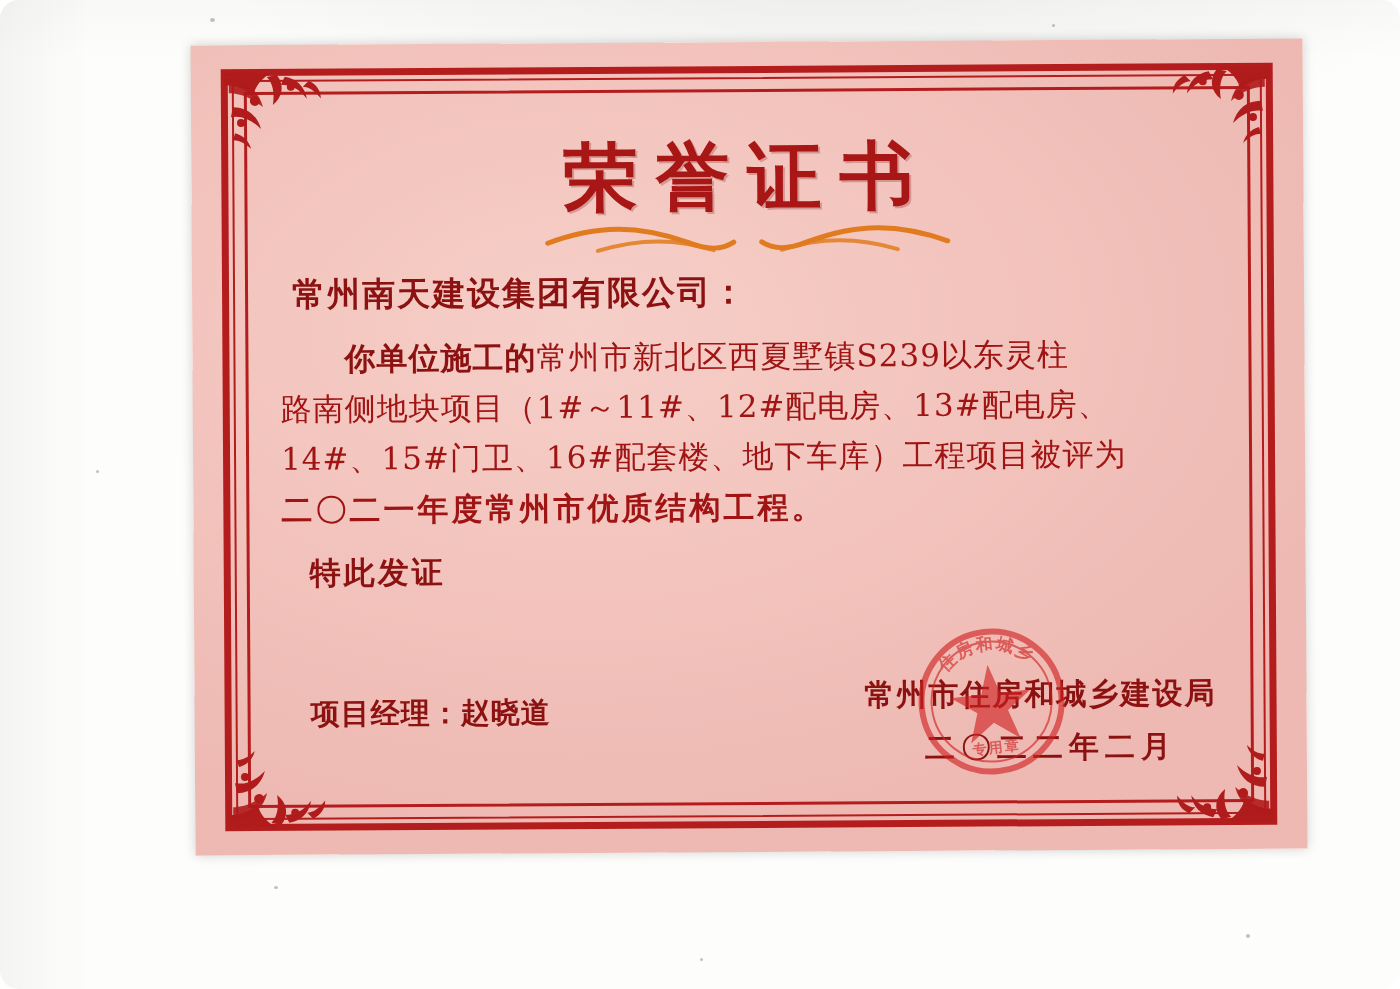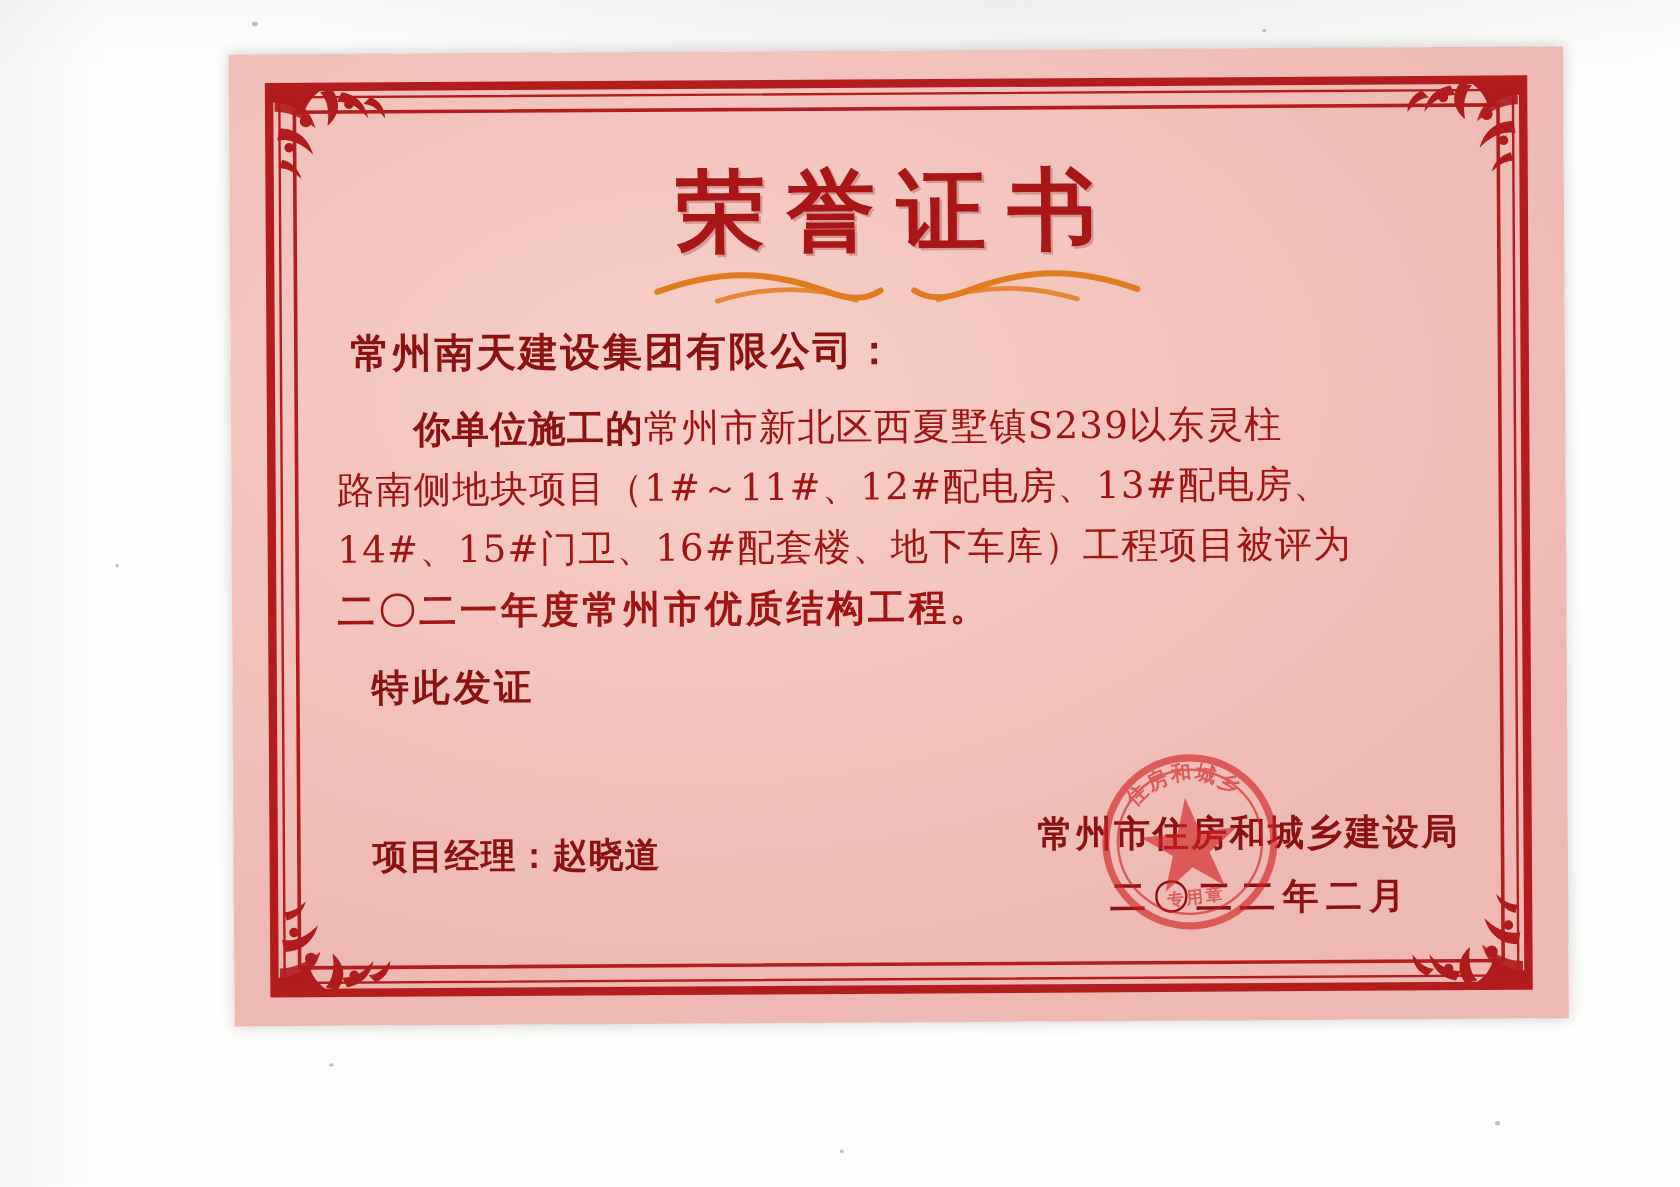--- a/index.html
+++ b/index.html
@@ -17,20 +17,21 @@
 
   
   #scan-page {
     position: absolute;
     inset: 0;
     background:
       linear-gradient(90deg, rgba(0,0,0,0.035) 0px, rgba(0,0,0,0.0) 90px),
       linear-gradient(180deg, rgba(0,0,0,0.02) 0px, rgba(0,0,0,0) 60px),
       radial-gradient(ellipse 900px 300px at 60% -5%, rgba(0,0,0,0.05), rgba(0,0,0,0) 70%),
       #fdfdfb;
+    border-radius: 19px;
   }
   #scan-noise {
     position: absolute;
     inset: 0;
     opacity: 0.5;
     background-image:
       linear-gradient(105deg, rgba(0,0,0,0.015) 0 1px, rgba(0,0,0,0) 1px 60px),
       linear-gradient(95deg, rgba(0,0,0,0.012) 0 1px, rgba(0,0,0,0) 1px 110px);
     pointer-events: none;
   }

